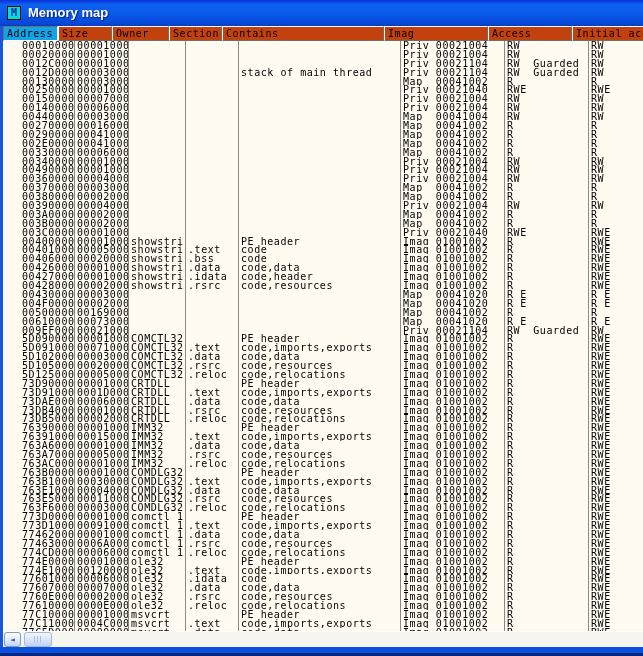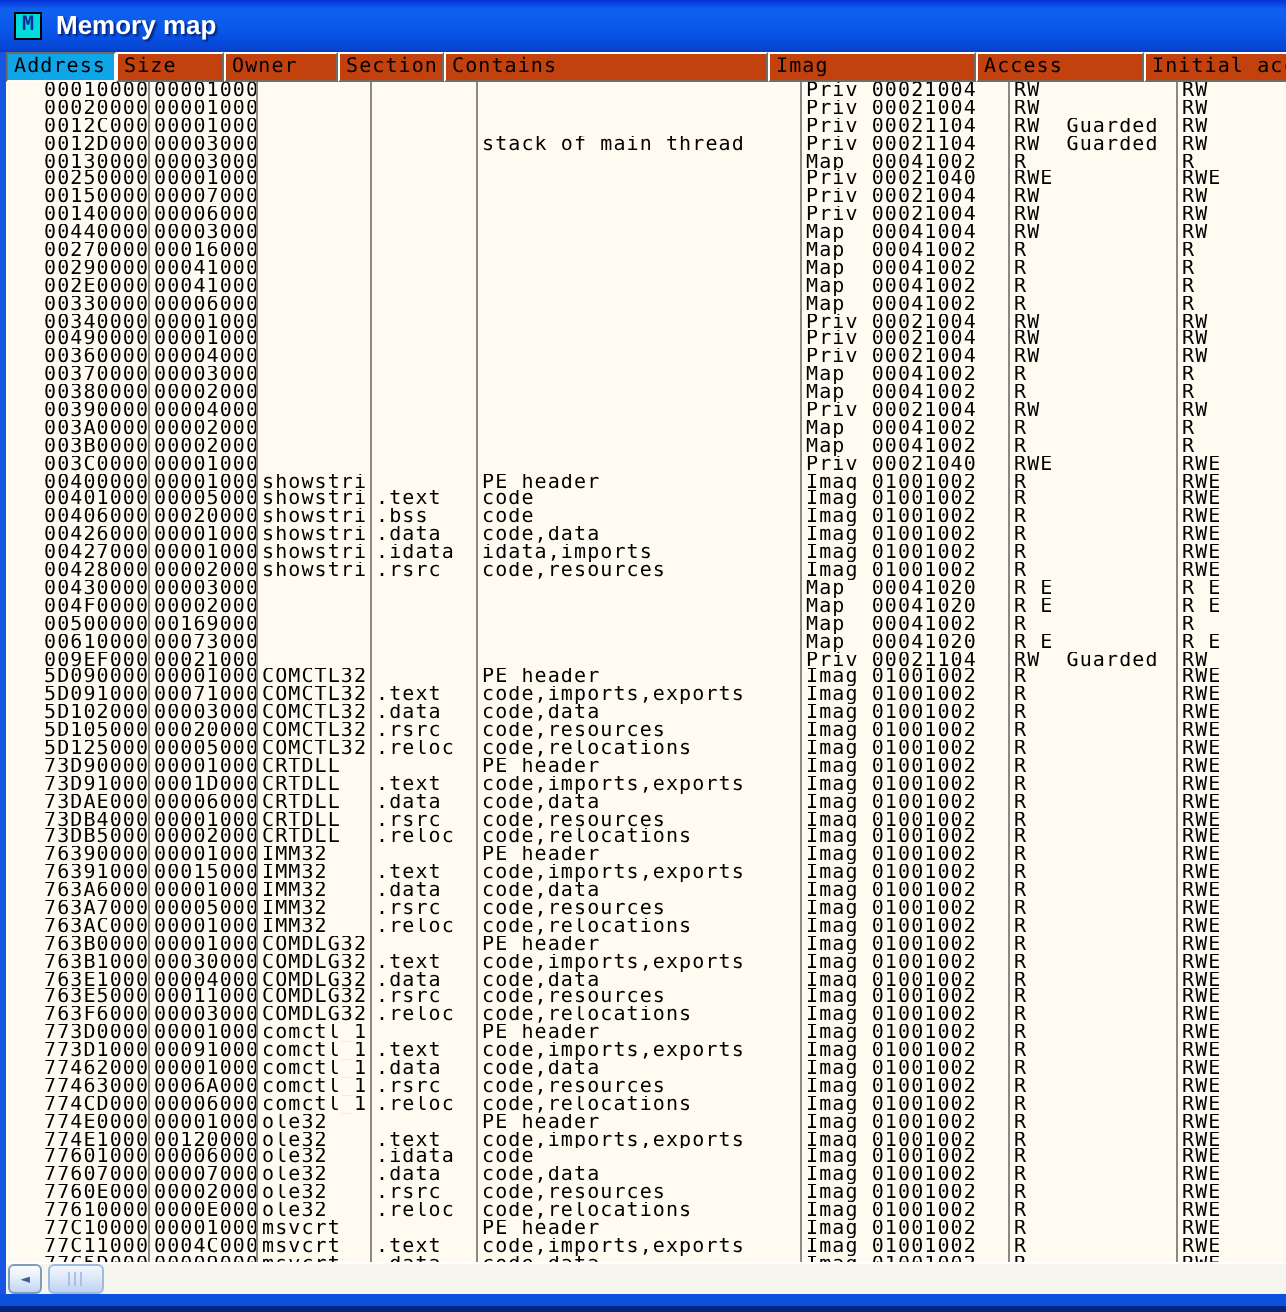--- a/index.html
+++ b/index.html
@@ -360,21 +360,21 @@
         <div class="cell col-contains">code,data</div>
         <div class="cell col-type">Imag 01001002</div>
         <div class="cell col-access">R</div>
         <div class="cell col-initial">RWE</div>
       </div>
       <div class="row">
         <div class="cell col-address">00427000</div>
         <div class="cell col-size">00001000</div>
         <div class="cell col-owner">showstri</div>
         <div class="cell col-section">.idata</div>
-        <div class="cell col-contains">idata,imports</div>
+        <div class="cell col-contains">code,header</div>
         <div class="cell col-type">Imag 01001002</div>
         <div class="cell col-access">R</div>
         <div class="cell col-initial">RWE</div>
       </div>
       <div class="row">
         <div class="cell col-address">00428000</div>
         <div class="cell col-size">00002000</div>
         <div class="cell col-owner">showstri</div>
         <div class="cell col-section">.rsrc</div>
         <div class="cell col-contains">code,resources</div>

